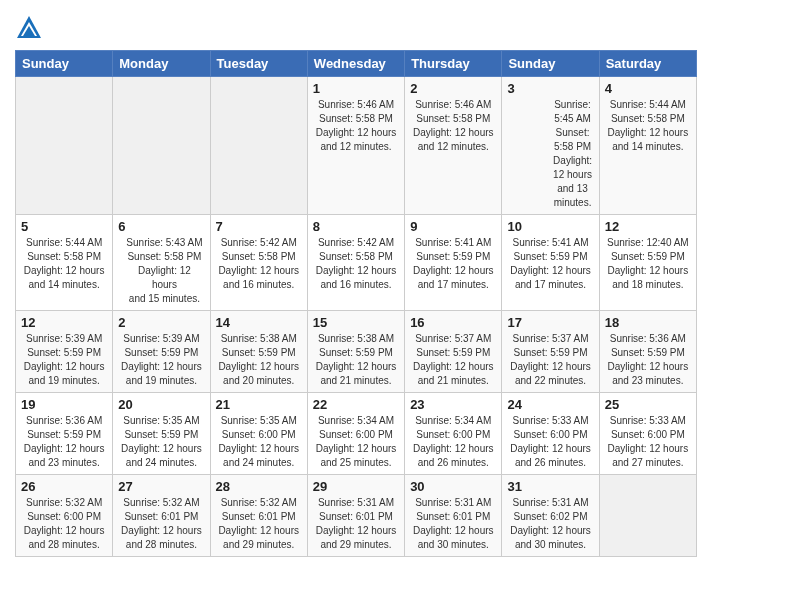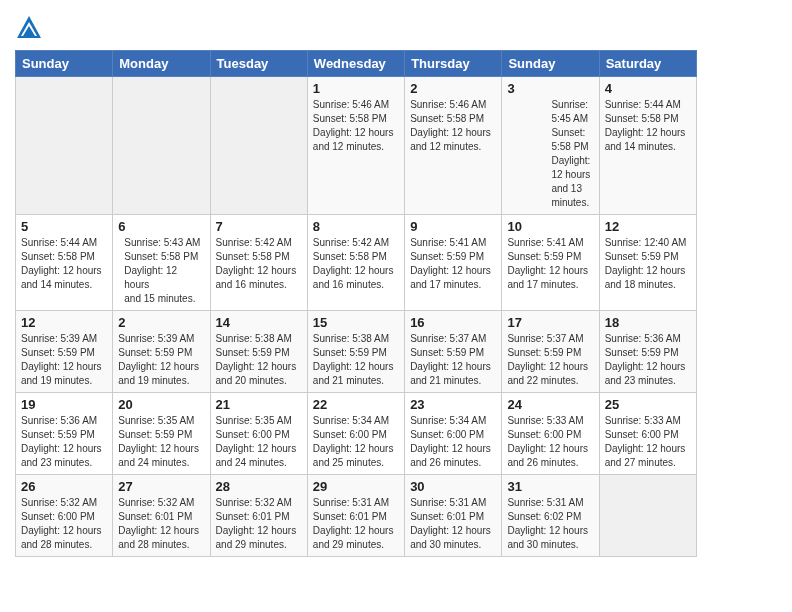--- a/index.html
+++ b/index.html
@@ -85,20 +85,21 @@
     .day-num {
       font-size: 13px;
       font-weight: bold;
       display: block;
       margin-bottom: 2px;
     }
     .day-info {
       font-size: 10px;
       color: #333;
       line-height: 1.4;
+      text-align: center;
     }
     .empty-cell {
       background: #f0f0f0 !important;
     }
   </style>
 </head>
 <body>
 
 <div class="container">
   <div class="header-row">

